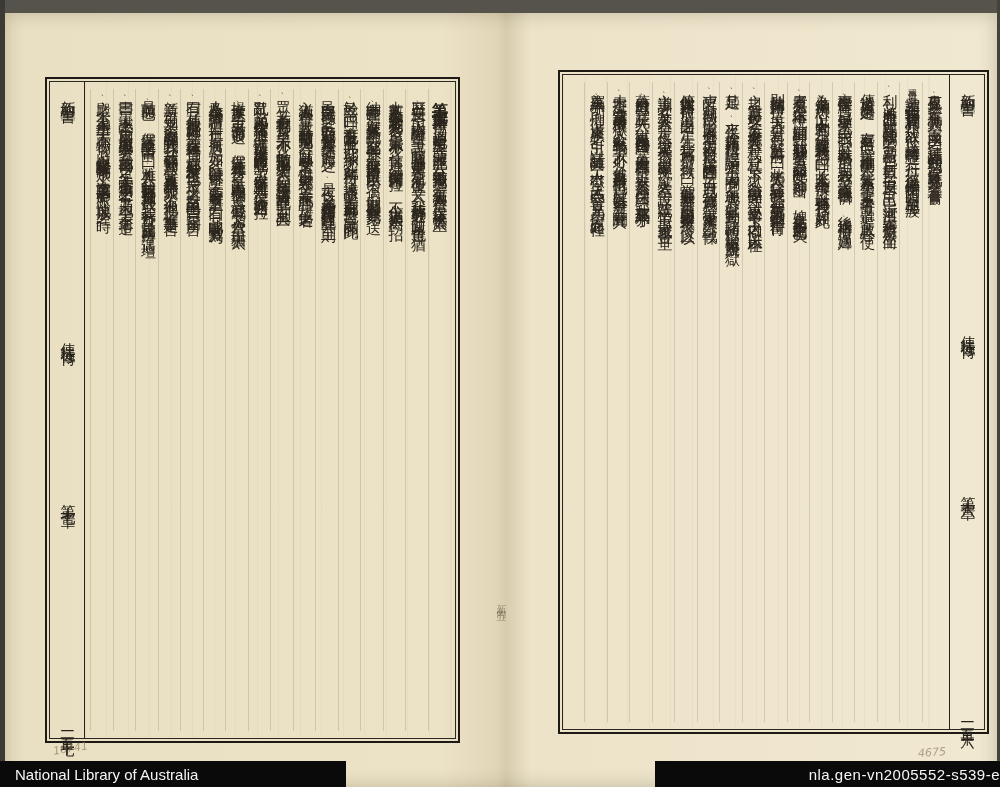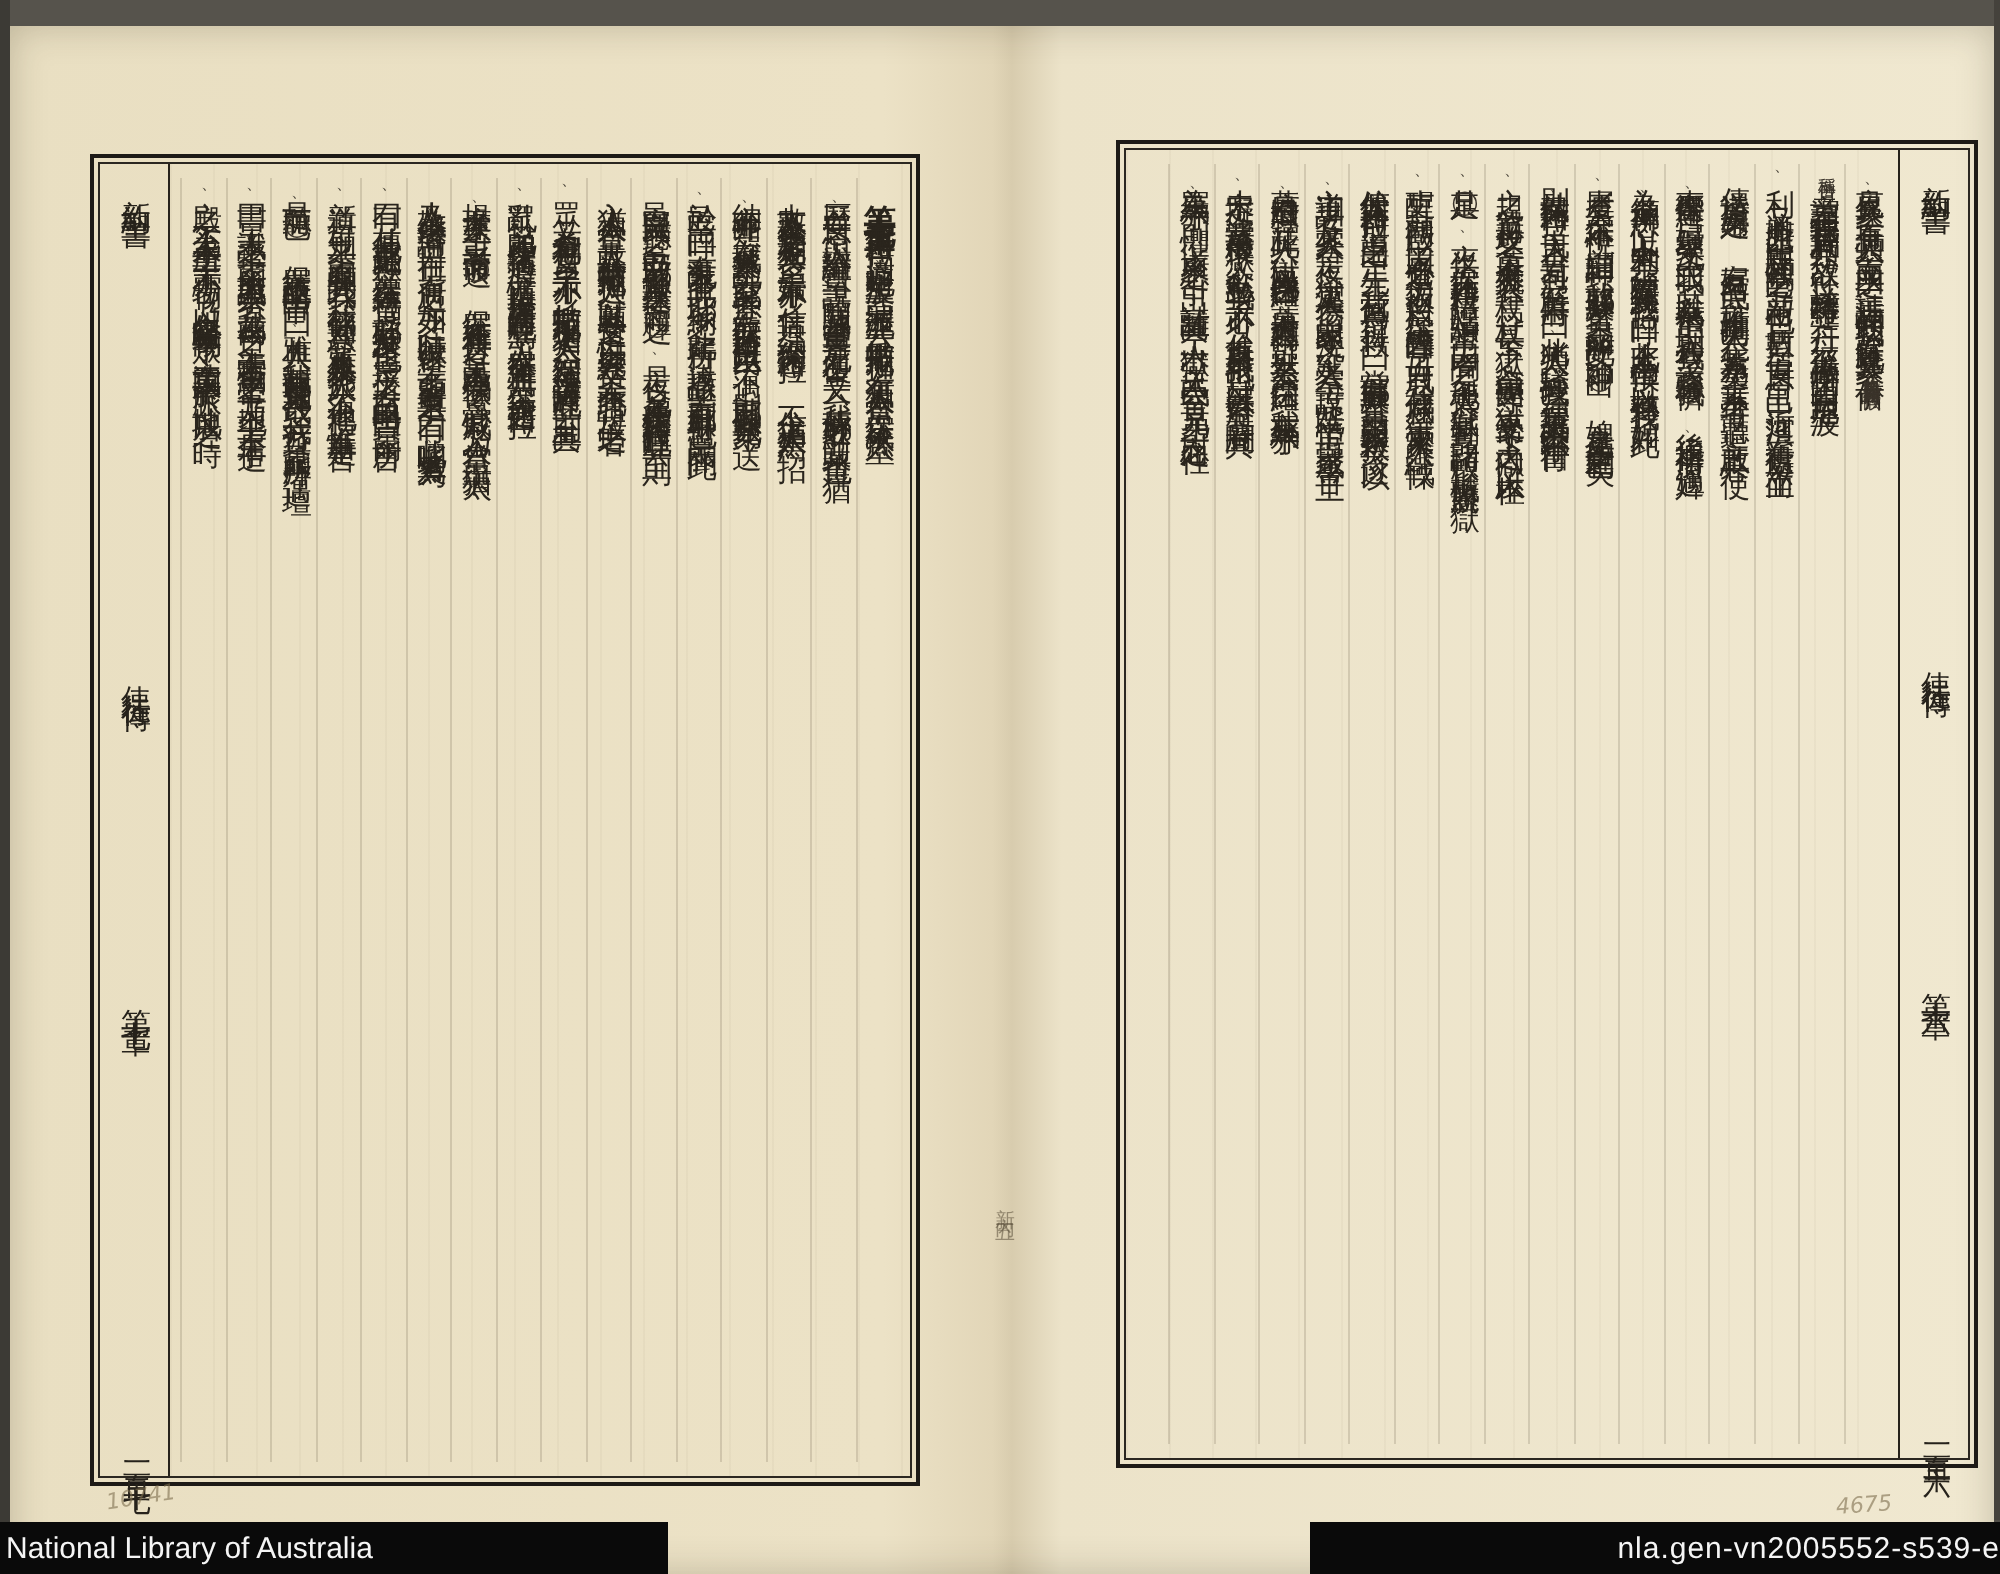--- a/index.html
+++ b/index.html
@@ -61,21 +61,21 @@
     font-family:"DejaVu Sans","Liberation Sans",sans-serif;
     font-size:11px;font-style:italic;
   }
   .pencil-left{left:53px;top:742px;transform:rotate(-9deg);}
   .pencil-right{left:918px;top:746px;transform:rotate(-4deg);}
   .bar{
     position:absolute;bottom:0;height:26px;background:#0a0a0a;
     color:#f5f5f5;font-family:"Liberation Sans","DejaVu Sans",sans-serif;
     font-size:15px;display:flex;align-items:center;
   }
-  .bar-left{left:0;width:331px;padding-left:3px;}
+  .bar-left{left:0;width:331px;padding-left:15px;}
   .bar-right{left:655px;width:345px;justify-content:flex-end;padding-right:4px;letter-spacing:.5px;}
   .edge-top{position:absolute;left:0;top:0;width:1000px;height:13px;background:#56534c;}
   .edge-left{position:absolute;left:0;top:0;width:5px;height:787px;background:#3c3a35;}
   .edge-right{position:absolute;right:0;top:0;width:3px;height:760px;background:#45423c;}
 </style>
 </head>
 <body>
 
 <div class="paper">
 

